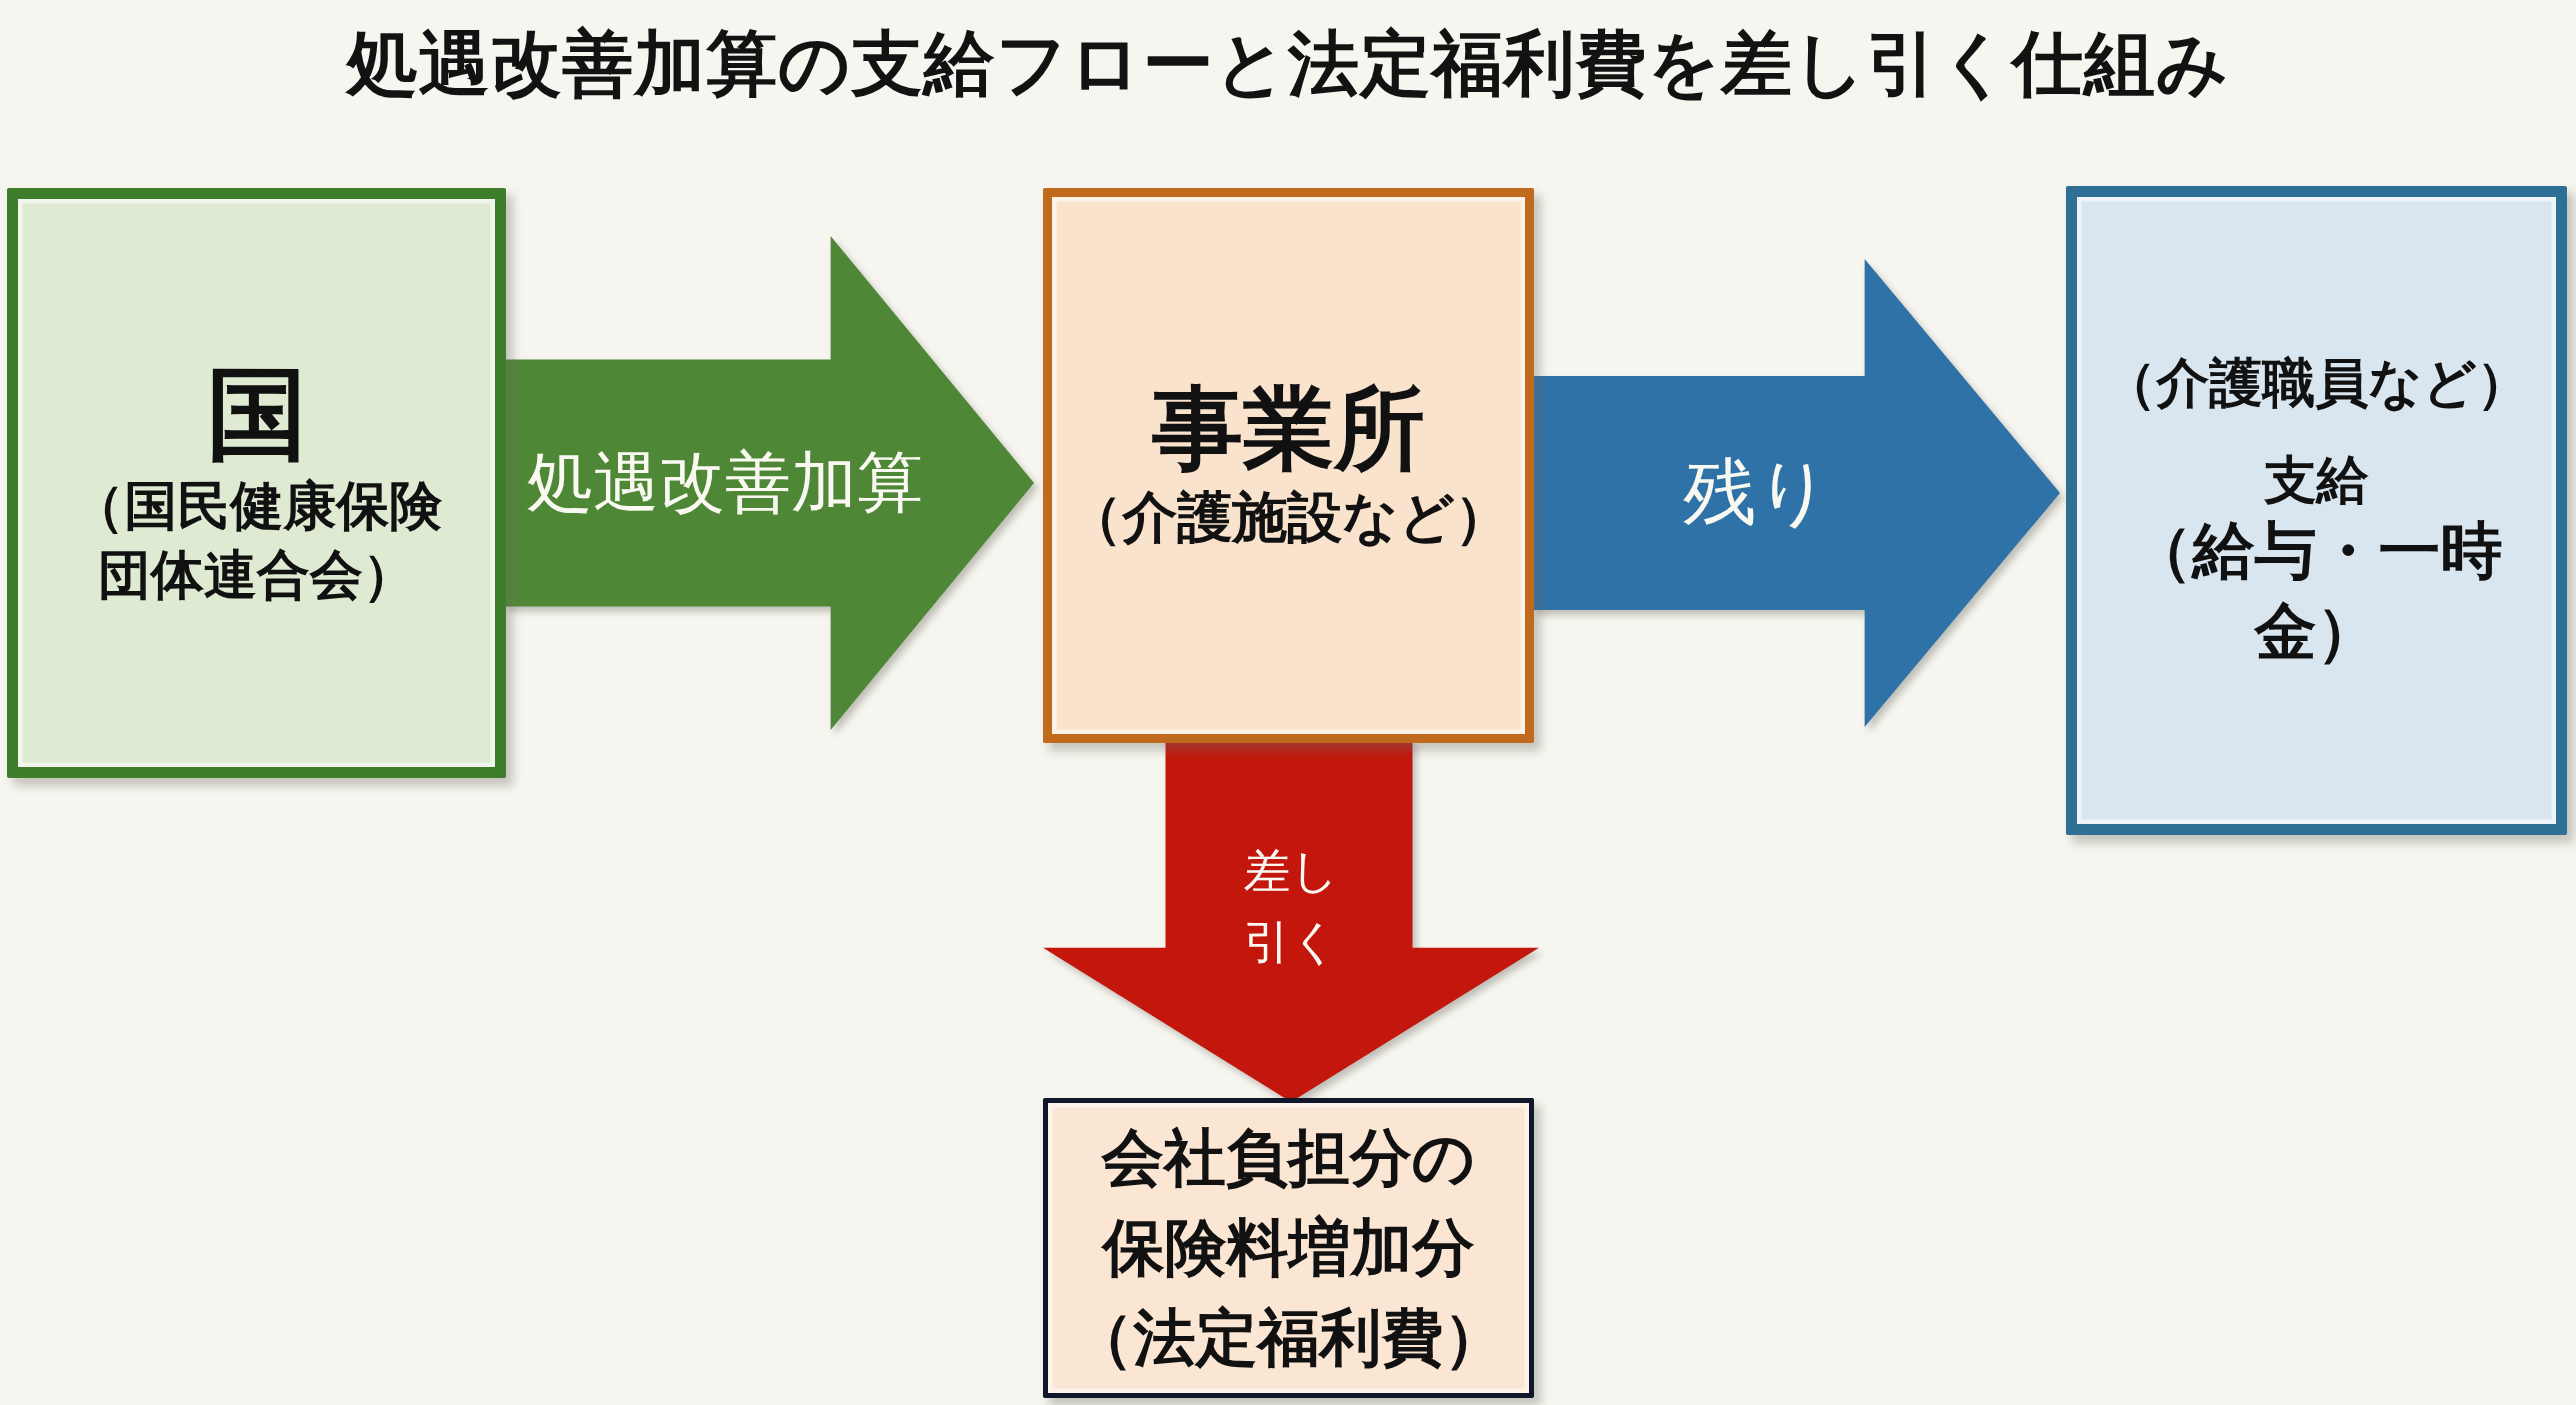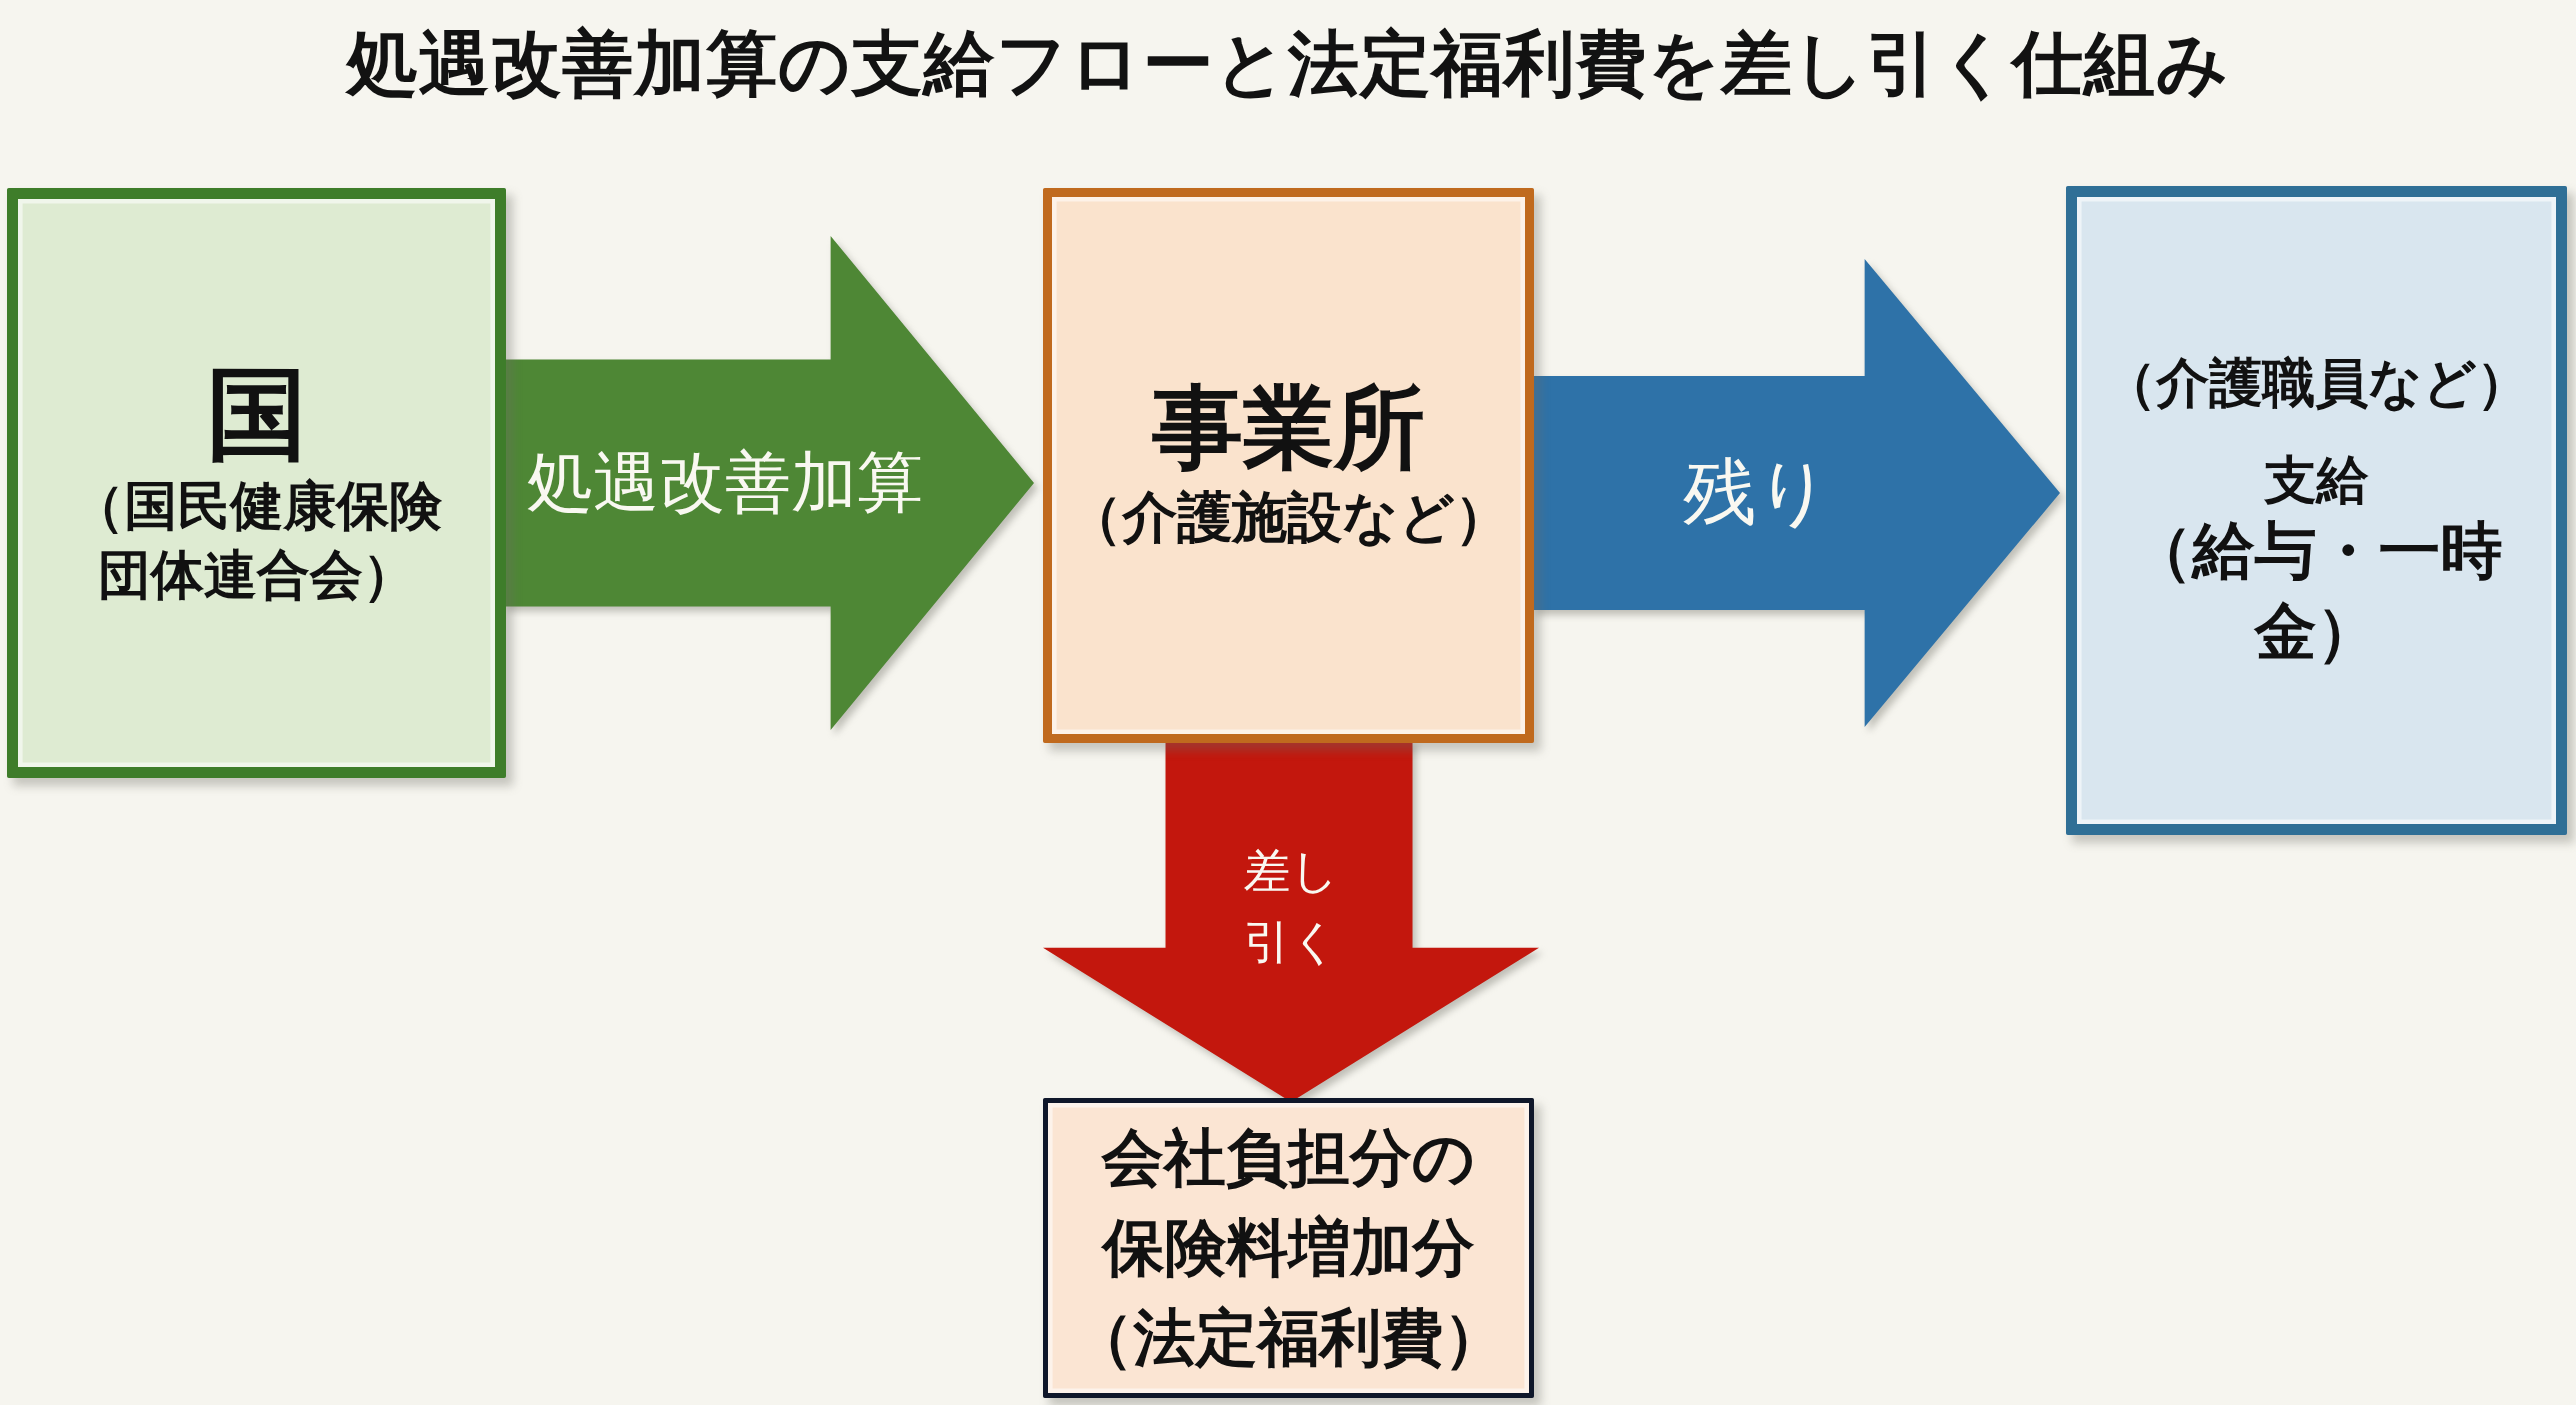--- a/index.html
+++ b/index.html
@@ -41,21 +41,20 @@
   }
   .node-green {
     left: 7.3px; top: 188px; width: 499px; height: 590px;
     background: #deebd2;
     border: 11px solid #3e7d2a;
   }
   .node-orange {
     left: 1043px; top: 188px; width: 491px; height: 555px;
     background: #fae3cd;
     border: 9.1px solid #c06a1e;
-    font-family: Liberation Serif, serif;
   }
   .node-blue {
     left: 2066px; top: 186px; width: 501px; height: 649px;
     background: #d9e6ef;
     border: 11px solid #2f6f96;
   }
   .node-red {
     left: 1043px; top: 1098px; width: 491px; height: 300px;
     background: #fbe5d3;
     border: 5px solid #0f172a;

